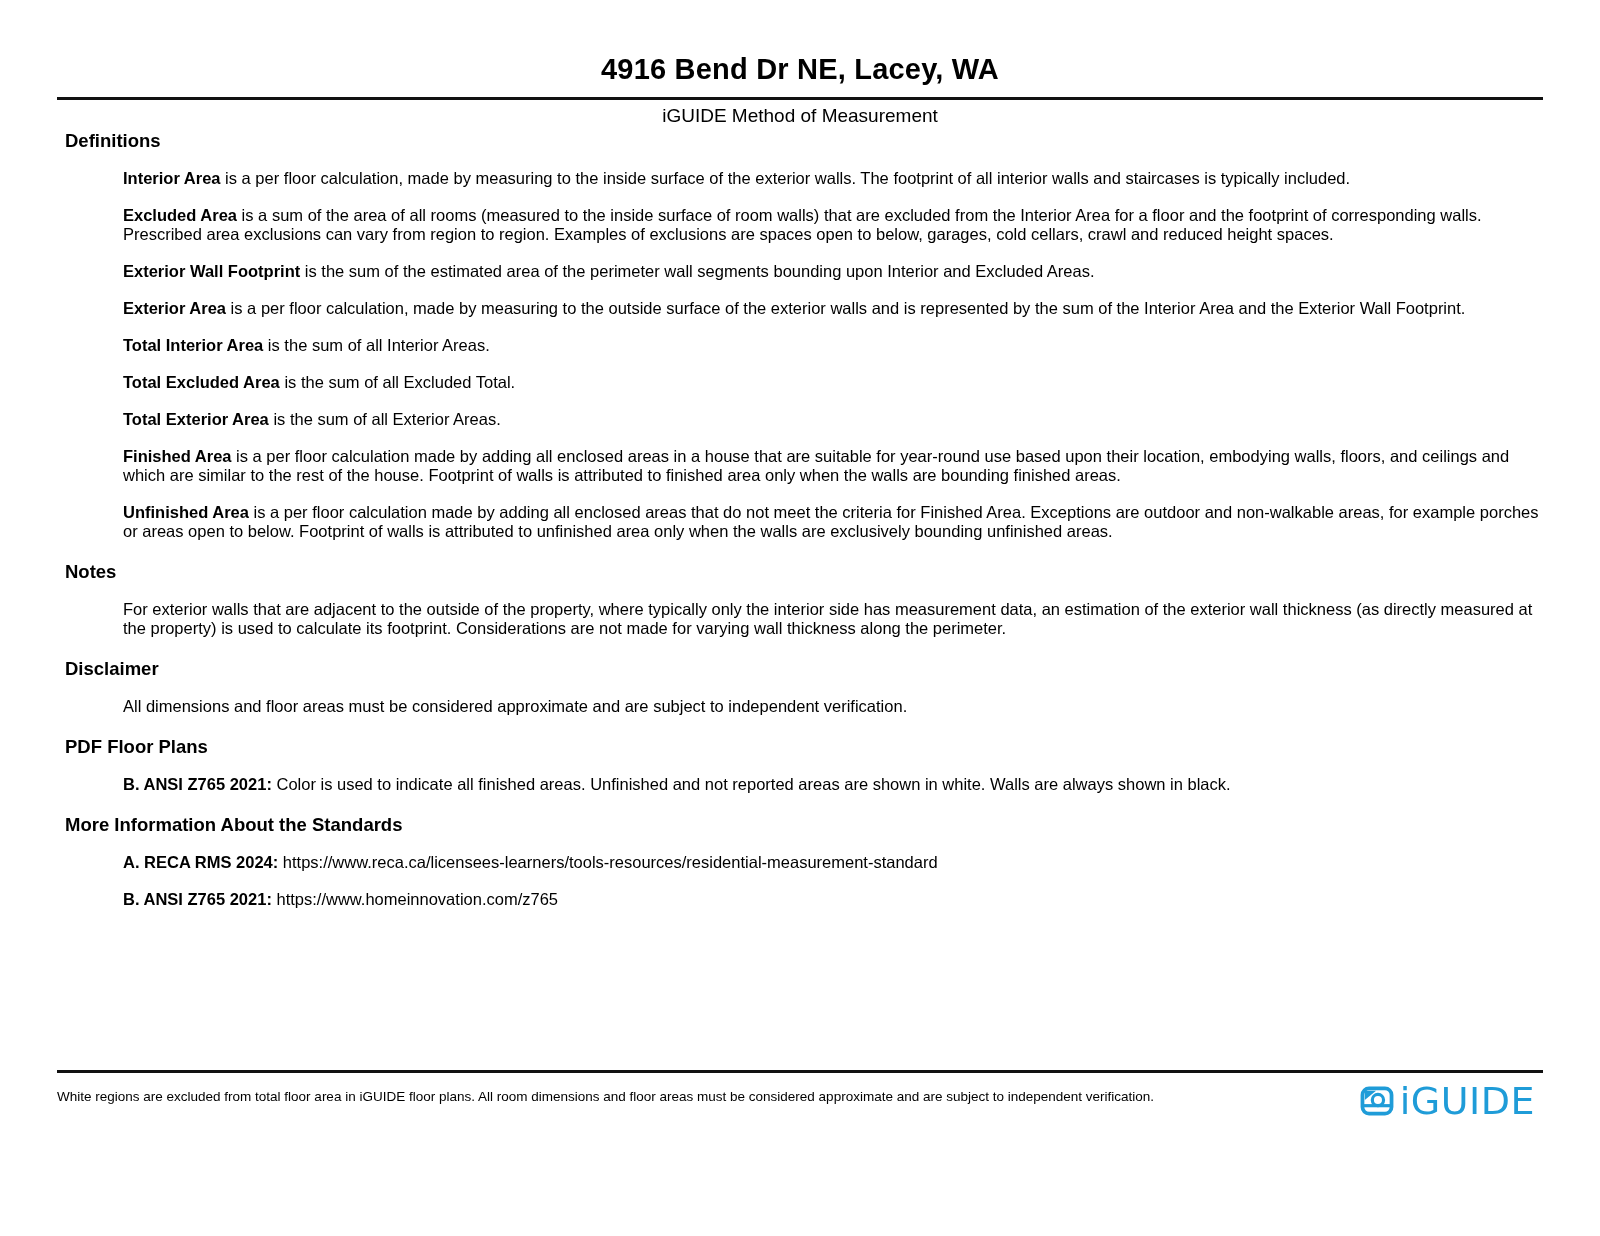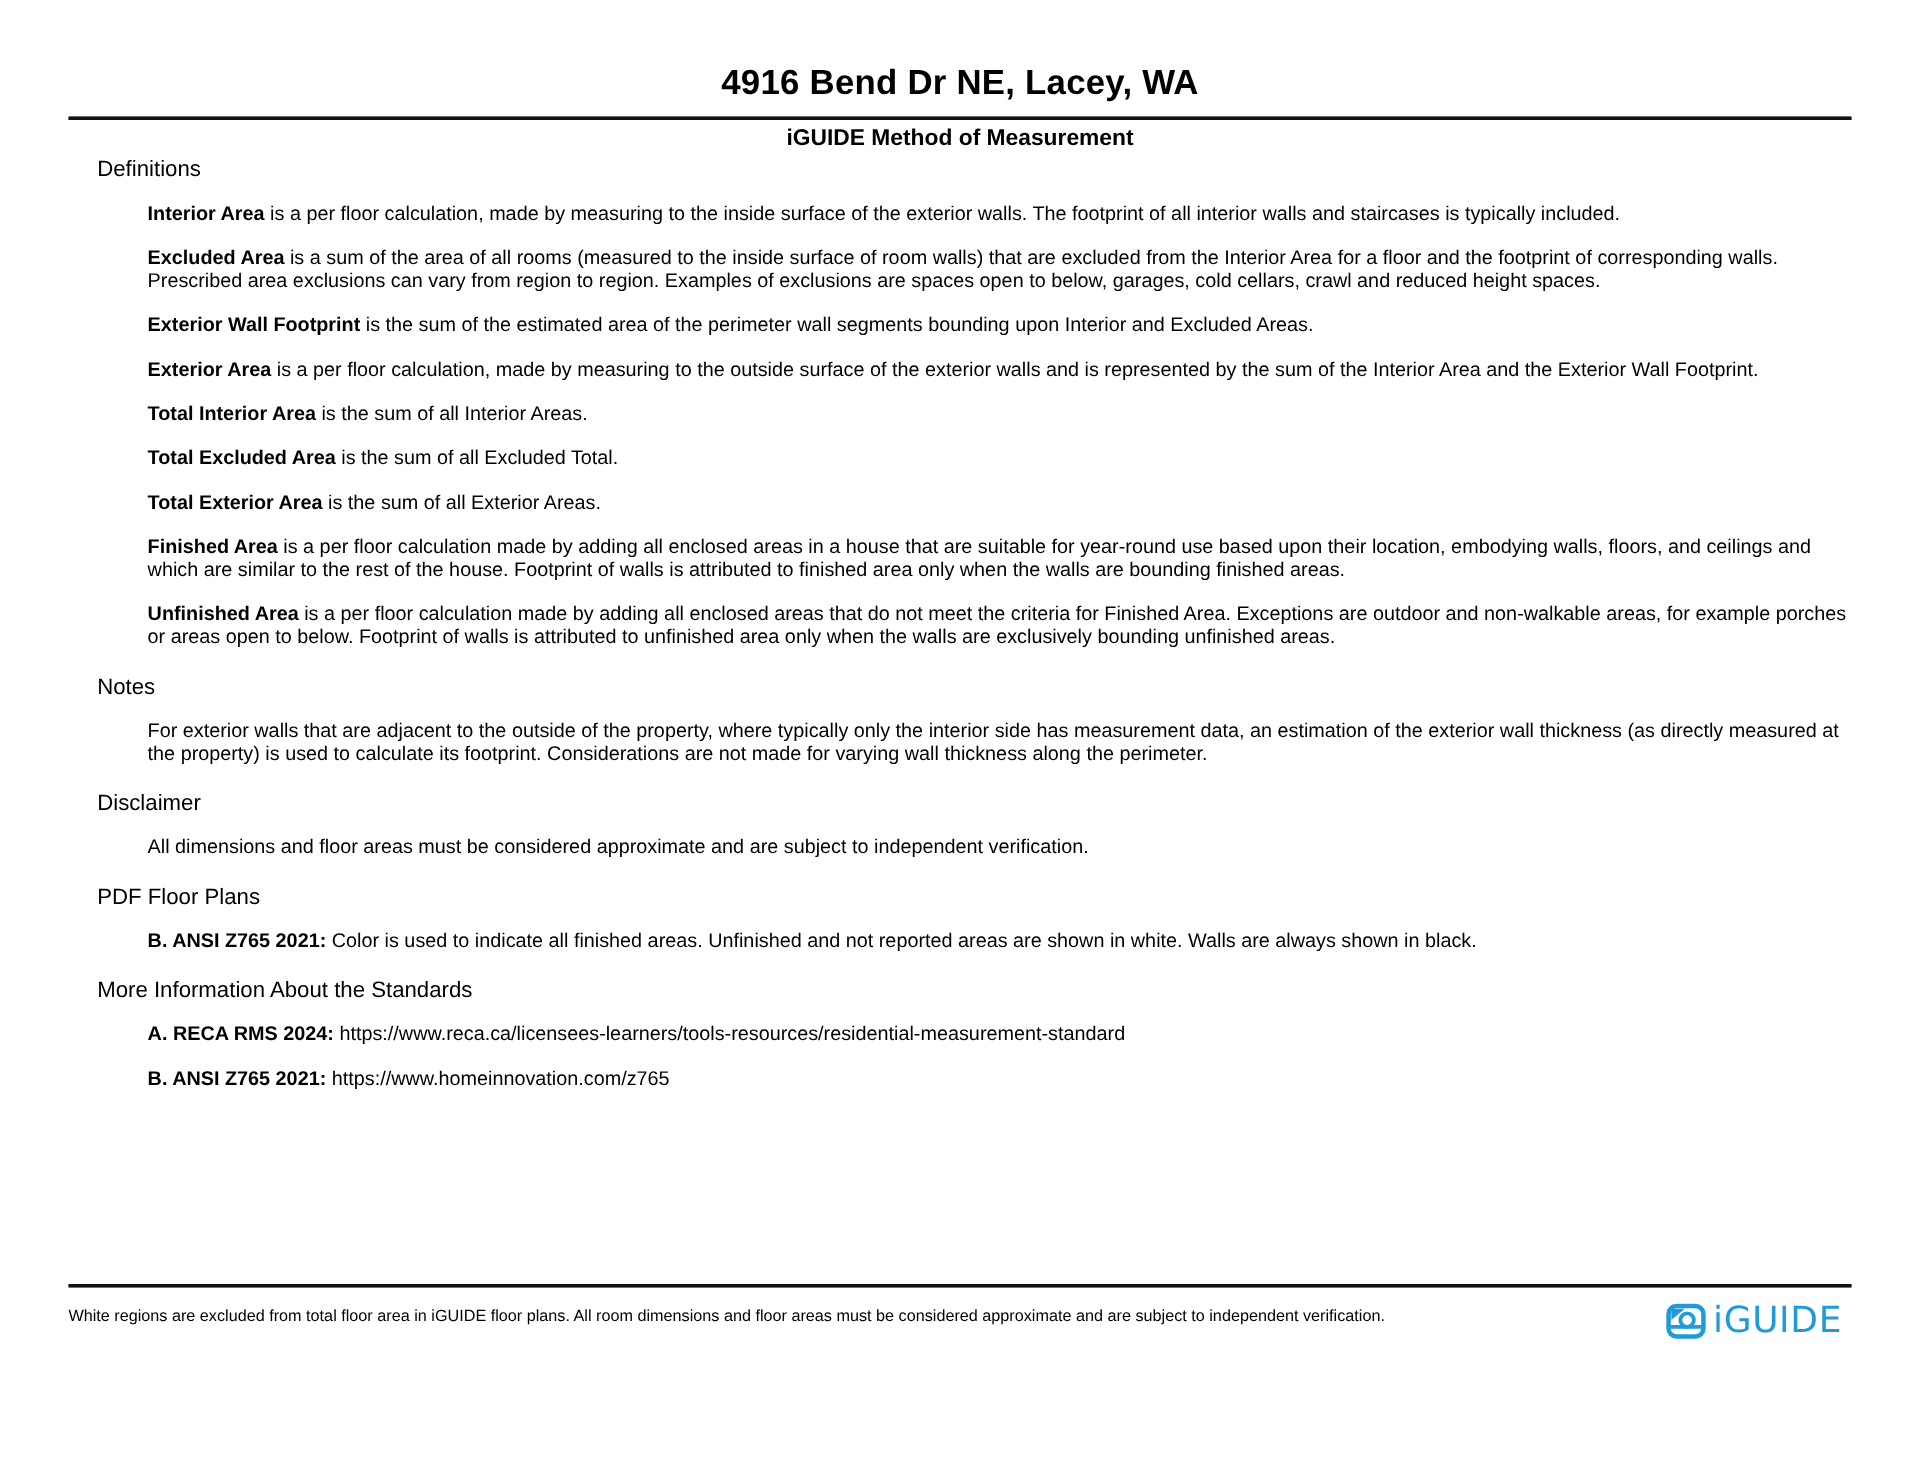--- a/index.html
+++ b/index.html
@@ -24,27 +24,27 @@
   }
   .top-rule {
     margin-top: 11px;
     height: 3px;
     background: #111111;
   }
   .doc-subtitle {
     margin: 5px 0 0 0;
     text-align: center;
     font-size: 19px;
-    font-weight: bold;
+    font-weight: normal;
     line-height: 22px;
   }
   .section-heading {
-    margin: 20px 0 0 24px;
+    margin: 20px 0 0 8px;
     font-size: 18.5px;
-    font-weight: normal;
+    font-weight: bold;
     line-height: 21px;
   }
   .section-heading.first { margin-top: 3px; }
   p.item {
     margin: 18px 0 0 66px;
     max-width: 1422px;
     font-size: 16.5px;
     line-height: 19px;
   }
   p.item b { font-weight: bold; }
@@ -70,21 +70,21 @@
   .logo {
     display: flex;
     align-items: center;
     gap: 6px;
     margin-top: 2px;
     margin-right: 8px;
   }
   .logo svg { display: block; }
   .logo-text {
     font-family: "DejaVu Sans", sans-serif;
-    font-size: 30px;
+    font-size: 38px;
     font-weight: 500;
     line-height: 30px;
     letter-spacing: 0.5px;
   }
 </style>
 </head>
 <body>
 
 <div class="page">
   <div class="content">

